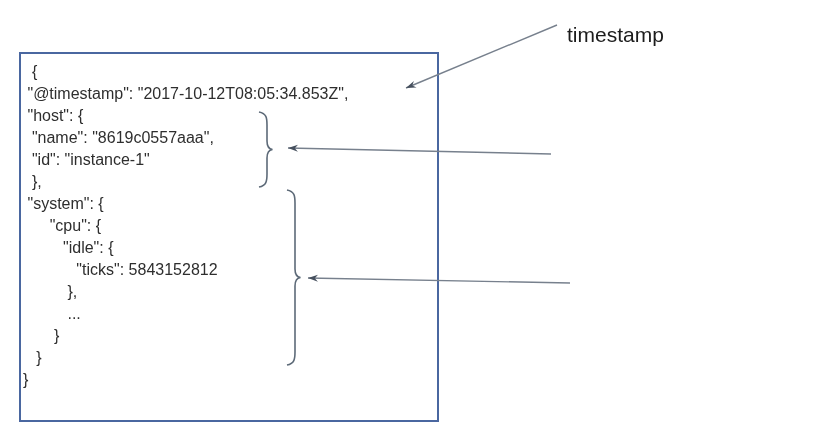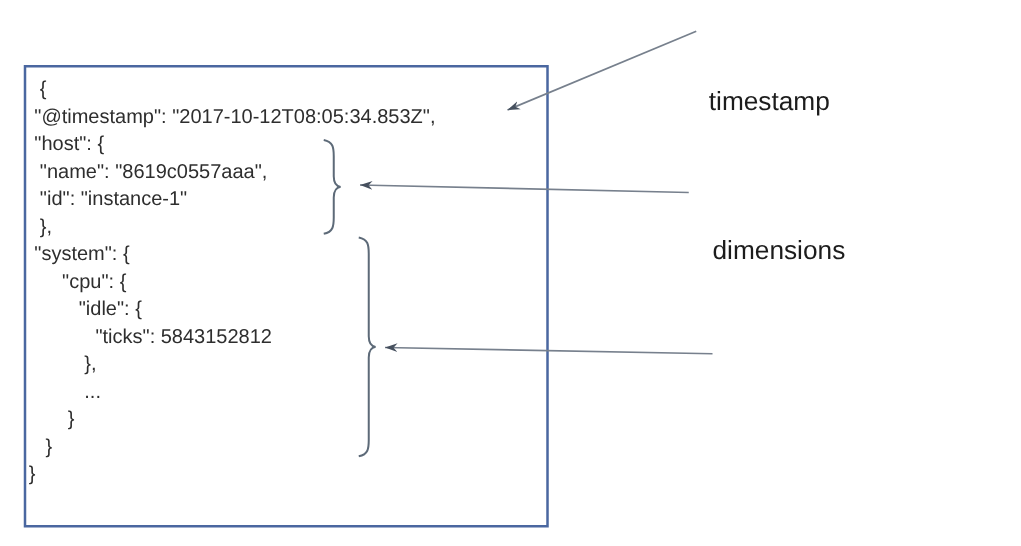--- a/index.html
+++ b/index.html
@@ -39,21 +39,20 @@
   }
   .annotation-line { stroke: #77808d; stroke-width: 1.4; fill: none; }
   .brace { stroke: #5d6a78; stroke-width: 1.6; fill: none; }
   .arrow-head { fill: #46505e; }
   .label {
     position: absolute;
     font-size: 21px;
     line-height: 26px;
     color: #1c1c1c;
     white-space: nowrap;
-    margin-top: 47px;
   }
   .label-timestamp { left: 567px; top: 22px; }
   .label-dimensions { left: 570px; top: 141px; }
   .label-metric { left: 587px; top: 273px; }
 </style>
 </head>
 <body>
 
 <div class="canvas">
 
@@ -96,16 +95,15 @@
 
     <line class="annotation-line" x1="557" y1="25" x2="406" y2="88" marker-end="url(#ah)" stroke="#77808d"></line>
 
     <line class="annotation-line" x1="551" y1="154" x2="288" y2="148" marker-end="url(#ah)" stroke="#77808d"></line>
 
     <line class="annotation-line" x1="570" y1="283" x2="308" y2="278" marker-end="url(#ah)" stroke="#77808d"></line>
   </svg>
 
   <div class="label label-timestamp">timestamp</div>
 
-  <div class="label label-dimensions">dimensions</div>
 
 
 </div>
 
 </body></html>

